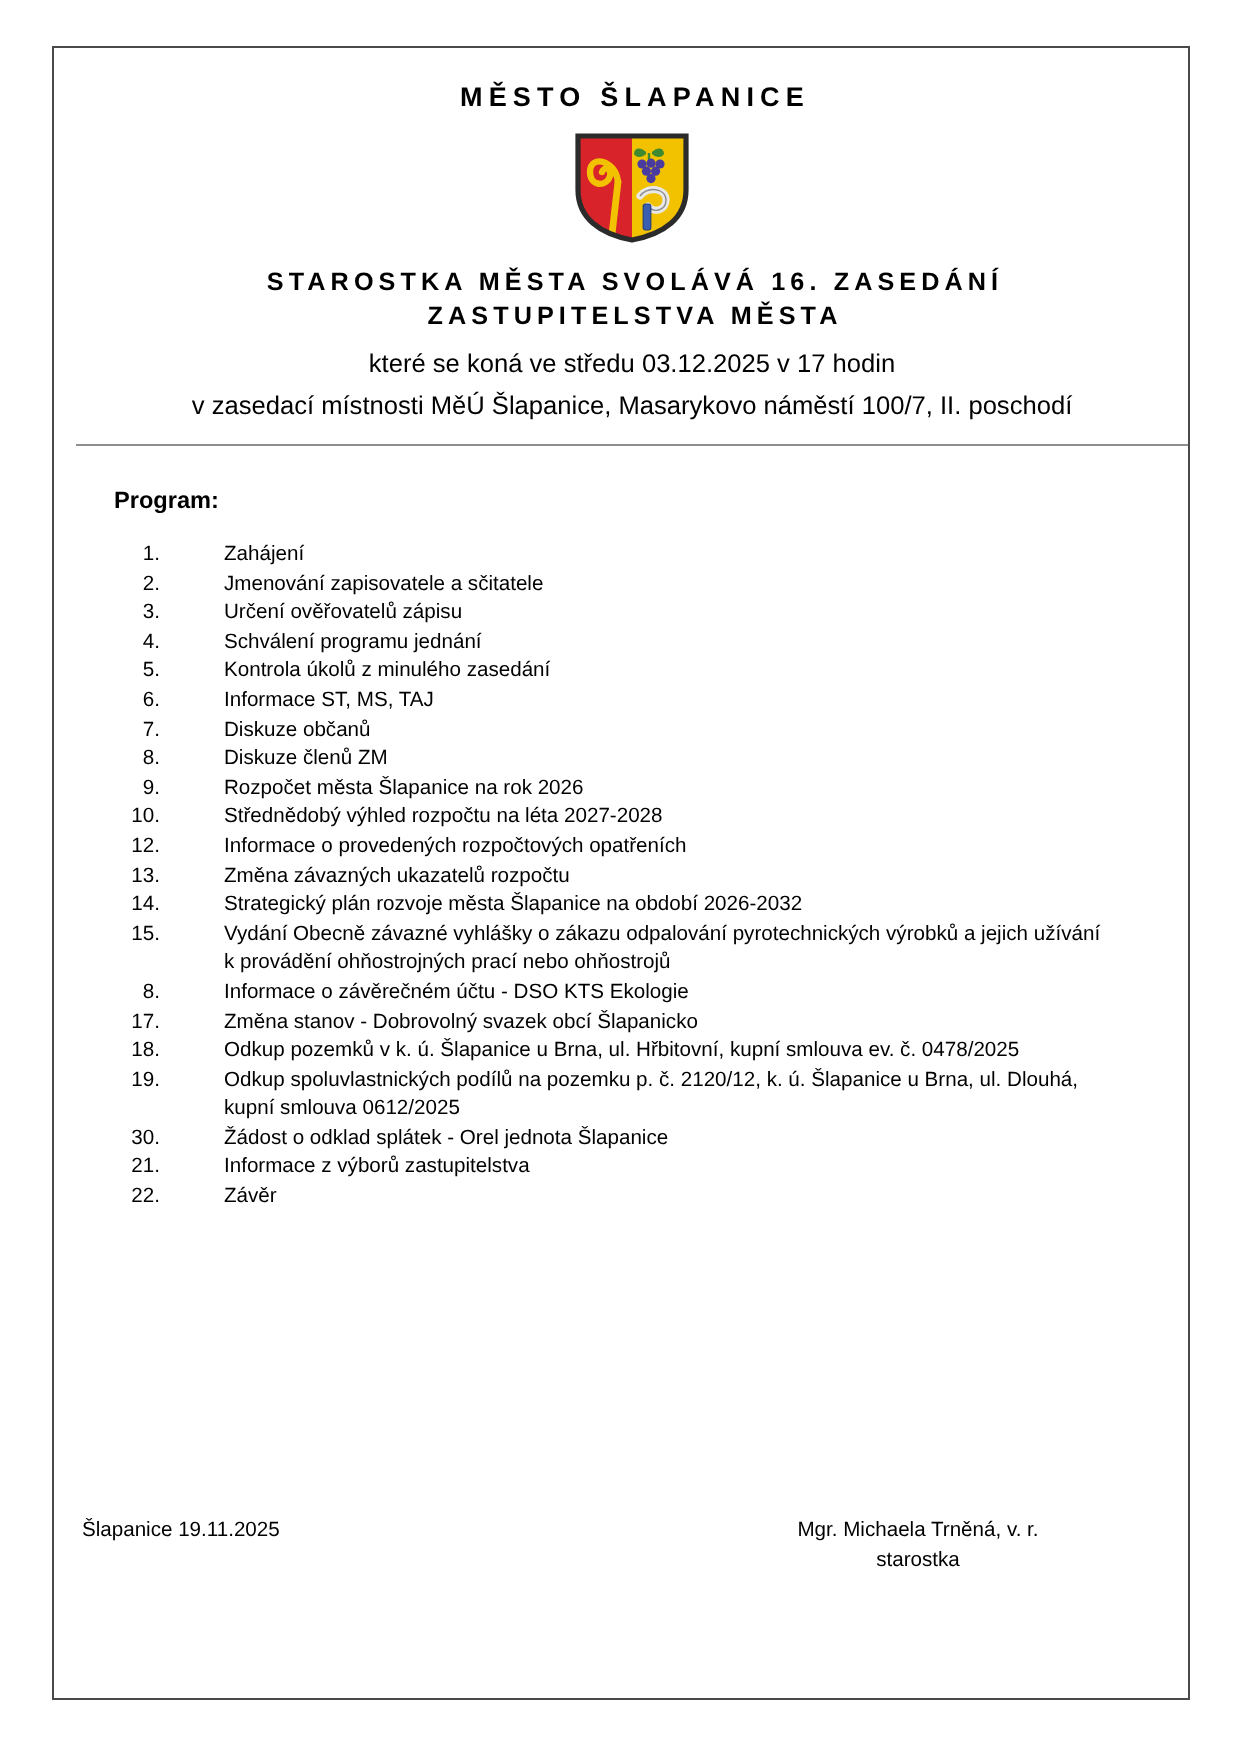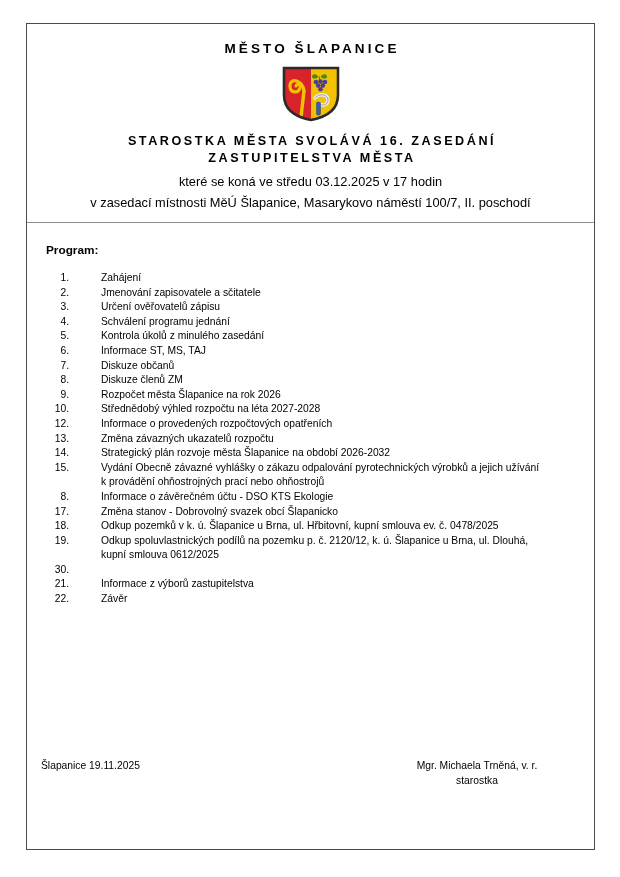--- a/index.html
+++ b/index.html
@@ -17,20 +17,21 @@
 
   .page {
     position: absolute;
     left: 26px;
     top: 23px;
     width: 569px;
     height: 827px;
     border: 1px solid #4a4a4a;
     box-sizing: border-box;
     background: #ffffff;
+    padding-left: 11px;
   }
 
   
   .header {
     padding-top: 17px;
     text-align: center;
   }
   .city-name {
     font-size: 13.5px;
     font-weight: bold;
@@ -111,21 +112,21 @@
     font-size: 10.3px;
     line-height: 14.5px;
   }
   .footer .place {
     position: absolute;
     left: 14px;
     top: 0;
   }
   .footer .sign {
     position: absolute;
-    left: 350px;
+    left: 332px;
     top: 0;
     width: 200px;
     text-align: center;
   }
   .footer .sign .role { display: block; }
 </style>
 </head>
 <body>
 
 <div class="page">
@@ -252,20 +253,21 @@
         <span class="num">18.</span>
         <span class="txt">Odkup pozemků v k. ú. Šlapanice u Brna, ul. Hřbitovní, kupní smlouva ev. č. 0478/2025</span>
       </li>
       <li>
         <span class="num">19.</span>
         <span class="txt">Odkup spoluvlastnických podílů na pozemku p. č. 2120/12, k. ú. Šlapanice u Brna, ul. Dlouhá,</span>
         <span class="cont">kupní smlouva 0612/2025</span>
       </li>
       <li>
         <span class="num">30.</span>
+        <span class="txt">Žádost o odklad splátek - Orel jednota Šlapanice</span>
       </li>
       <li>
         <span class="num">21.</span>
         <span class="txt">Informace z výborů zastupitelstva</span>
       </li>
       <li>
         <span class="num">22.</span>
         <span class="txt">Závěr</span>
       </li>
     </ul>

